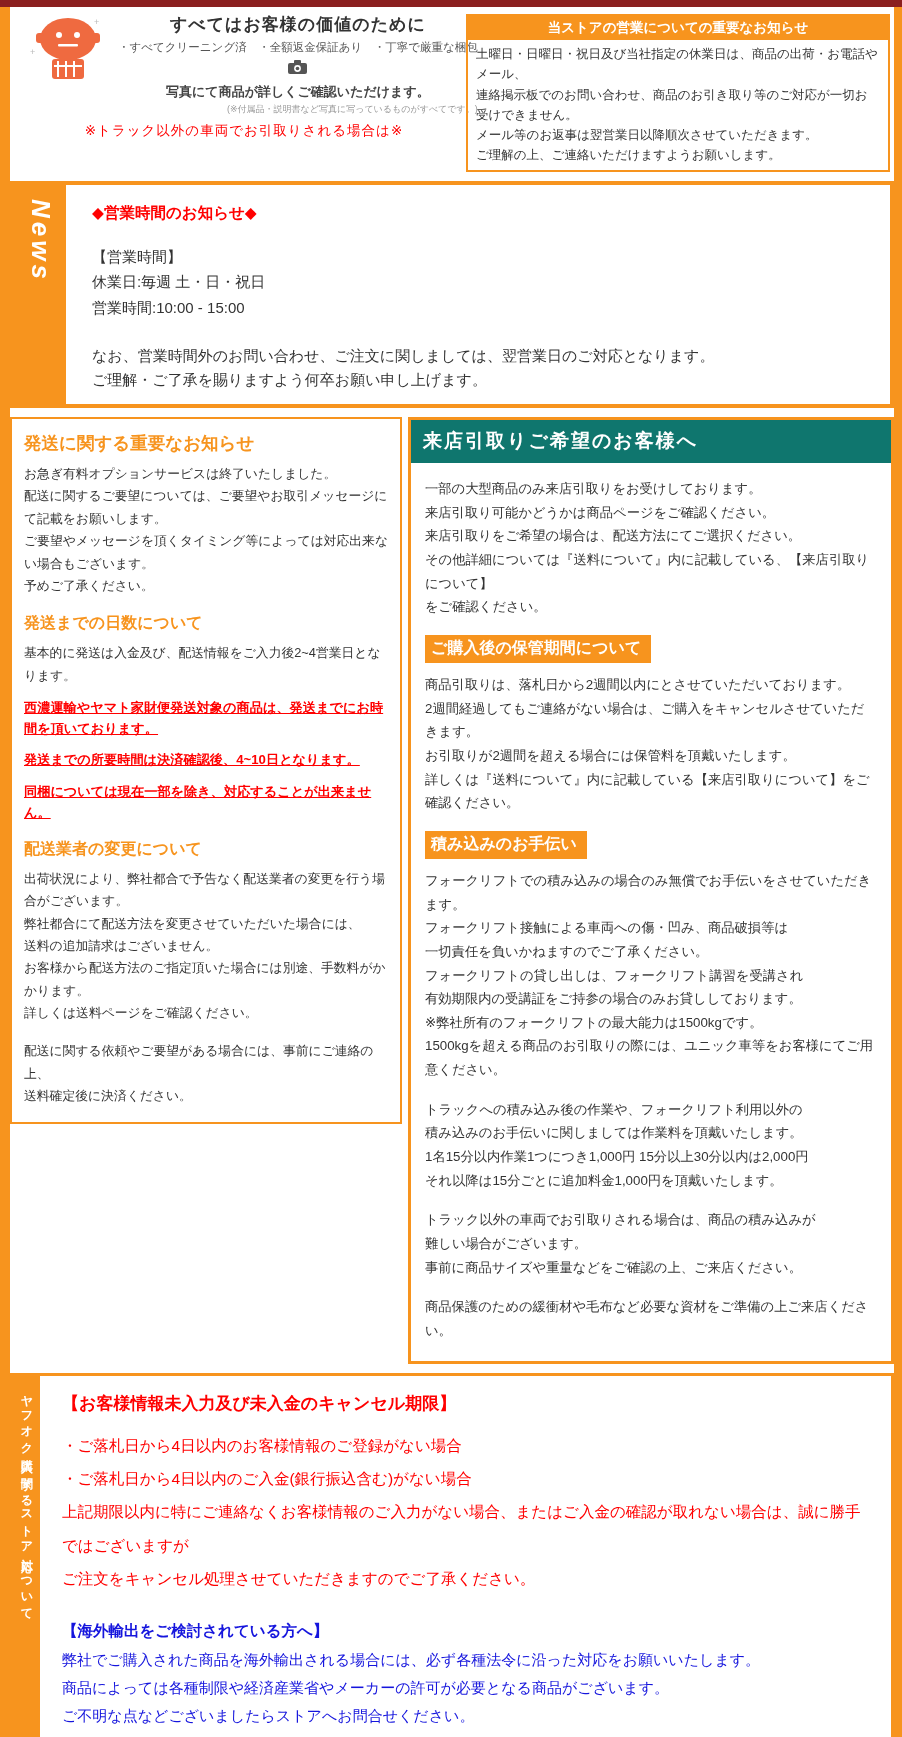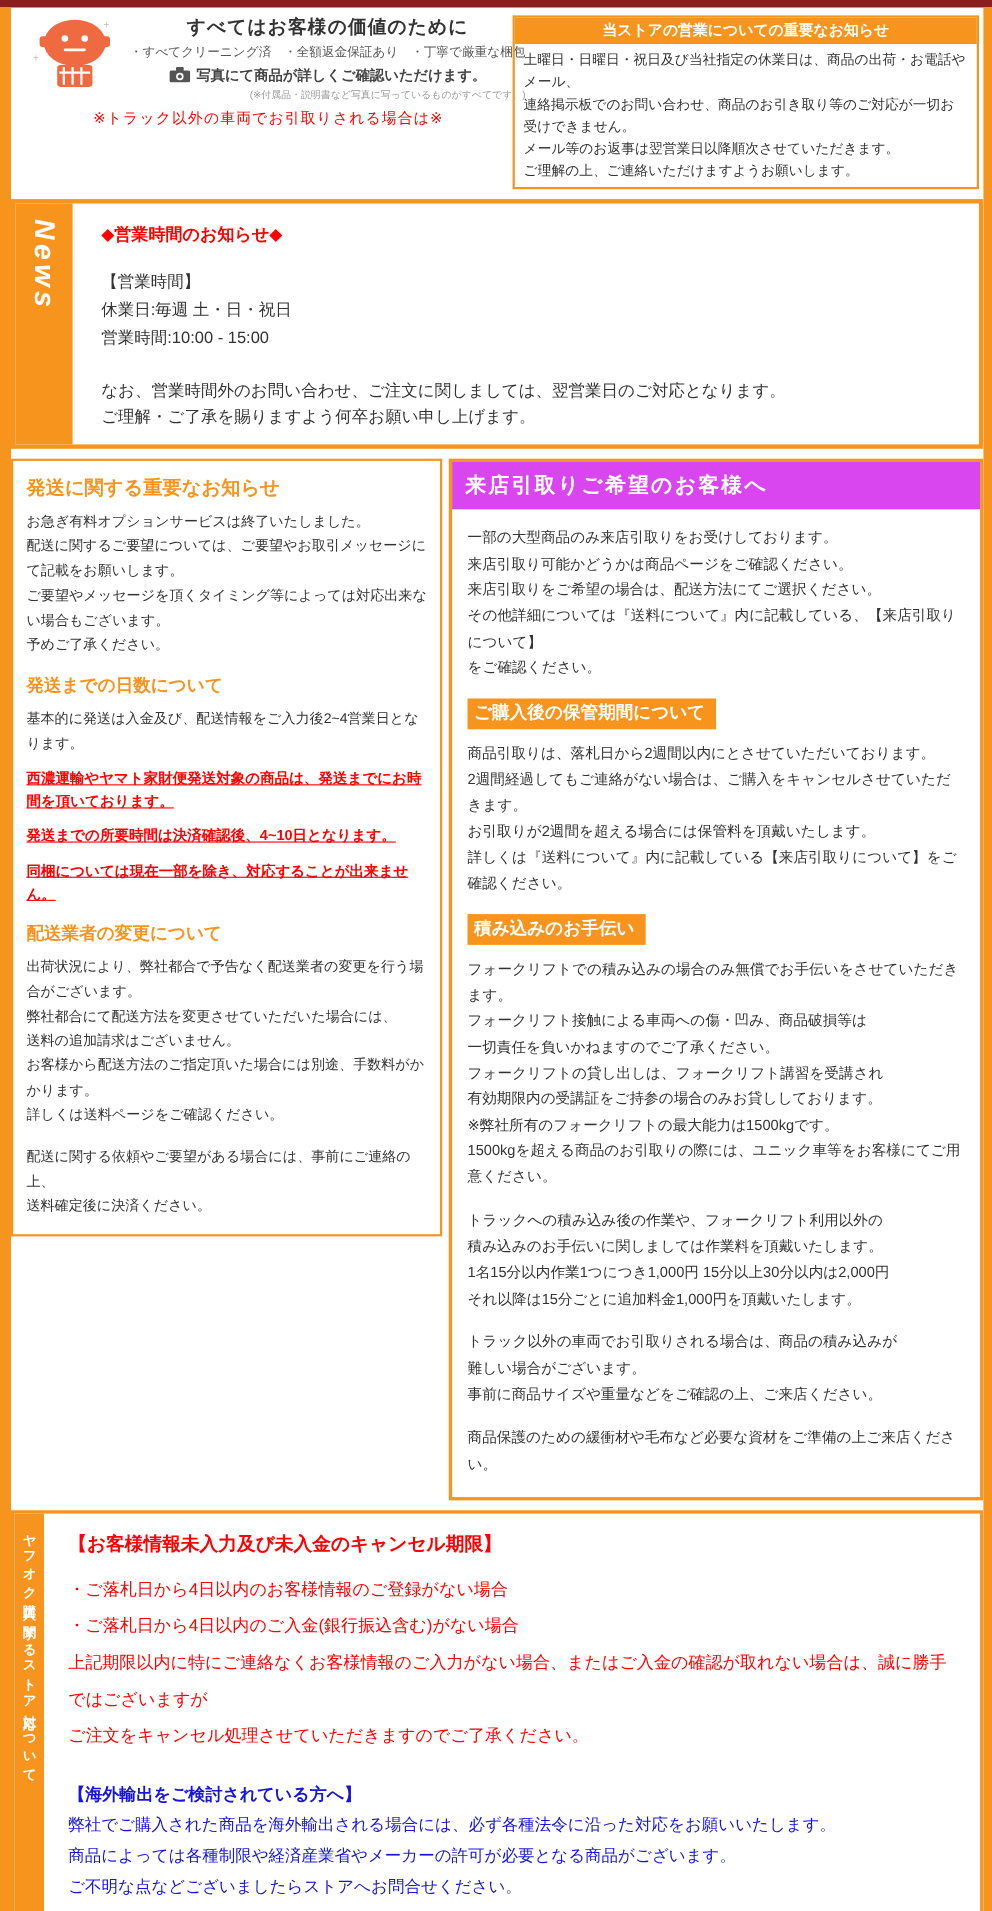--- a/index.html
+++ b/index.html
@@ -23,21 +23,21 @@
 
   
   .header { display:flex; align-items:flex-start; padding:4px 4px 2px 4px; }
   .header-left { width:452px; padding:2px 6px 0 14px; }
   .header-left-top { display:flex; align-items:flex-start; gap:10px; }
   .mascot { flex:0 0 auto; margin-top:2px; }
   .header-text { flex:1; text-align:center; }
   .h-title { font-size:17px; font-weight:bold; color:#333; letter-spacing:1px; }
   .h-features { font-size:11.5px; color:#555; margin-top:4px; white-space:nowrap; }
   .h-photo-row { margin-top:5px; font-size:13px; font-weight:bold; color:#444;
-                 display:flex; align-items:center; justify-content:center; gap:6px; }
+                 display:flex; align-items:center; justify-content:center; gap:6px;flex-direction:column; }
   .h-subnote { font-size:9px; color:#999; text-align:right; margin-top:2px; }
   .h-rednote { color:#ff0000; font-size:13.5px; text-align:center; margin-top:6px; letter-spacing:1px; }
 
   .notice-box { flex:1; border:2px solid #f7941e; margin-top:3px; }
   .notice-title { background:#f7941e; color:#fff; font-weight:bold; font-size:13.5px;
                   text-align:center; padding:3px 0; }
   .notice-body { font-size:12.5px; color:#333; line-height:1.62; padding:4px 8px 4px 8px; }
 
   
   .news-box { margin-top:7px; border:4px solid #f7941e; display:flex; min-height:184px; background:#fff; }
@@ -54,21 +54,21 @@
   .ship-box { width:392px; border:2px solid #f7941e; padding:10px 12px 14px 12px; background:#fff; }
   .orange-heading { color:#f7941e; font-weight:bold; font-size:16px; margin:16px 0 8px 0; }
   .orange-heading.lg { font-size:17.5px; margin-top:2px; }
   .body { font-size:12.8px; color:#333; line-height:1.75; }
   .body + .body { margin-top:16px; }
   .red-warn { color:#ff0000; font-weight:bold; font-size:13.2px; text-decoration:underline;
               line-height:1.6; margin-top:10px; }
   .red-warn.big { font-size:15px; line-height:1.9; margin:14px 0 6px 0; }
 
   .pickup-box { flex:1; border:3px solid #f7941e; background:#fff; }
-  .pickup-title { background:#d946ef; color:#fff; font-weight:bold; font-size:19px;
+  .pickup-title { background:#0f766e; color:#fff; font-weight:bold; font-size:19px;
                   padding:8px 12px 9px 12px; letter-spacing:2px; }
   .pickup-body { padding:14px 14px 18px 14px; }
   .pickup-body .body { font-size:13.3px; line-height:1.78; }
   .tag-heading { display:inline-block; background:#f7941e; color:#fff; font-weight:bold;
                  font-size:16px; padding:3px 10px 4px 6px; margin:16px 16px 10px 0; }
 
   
   .yahoo-box { margin-top:9px; border:3px solid #f7941e; display:flex; background:#fff; }
   .yahoo-side { width:27px; background:#f7941e; display:flex; justify-content:center; padding-top:10px; }
   .vertical-cjk { writing-mode:vertical-rl; text-orientation:upright; color:#fff;

